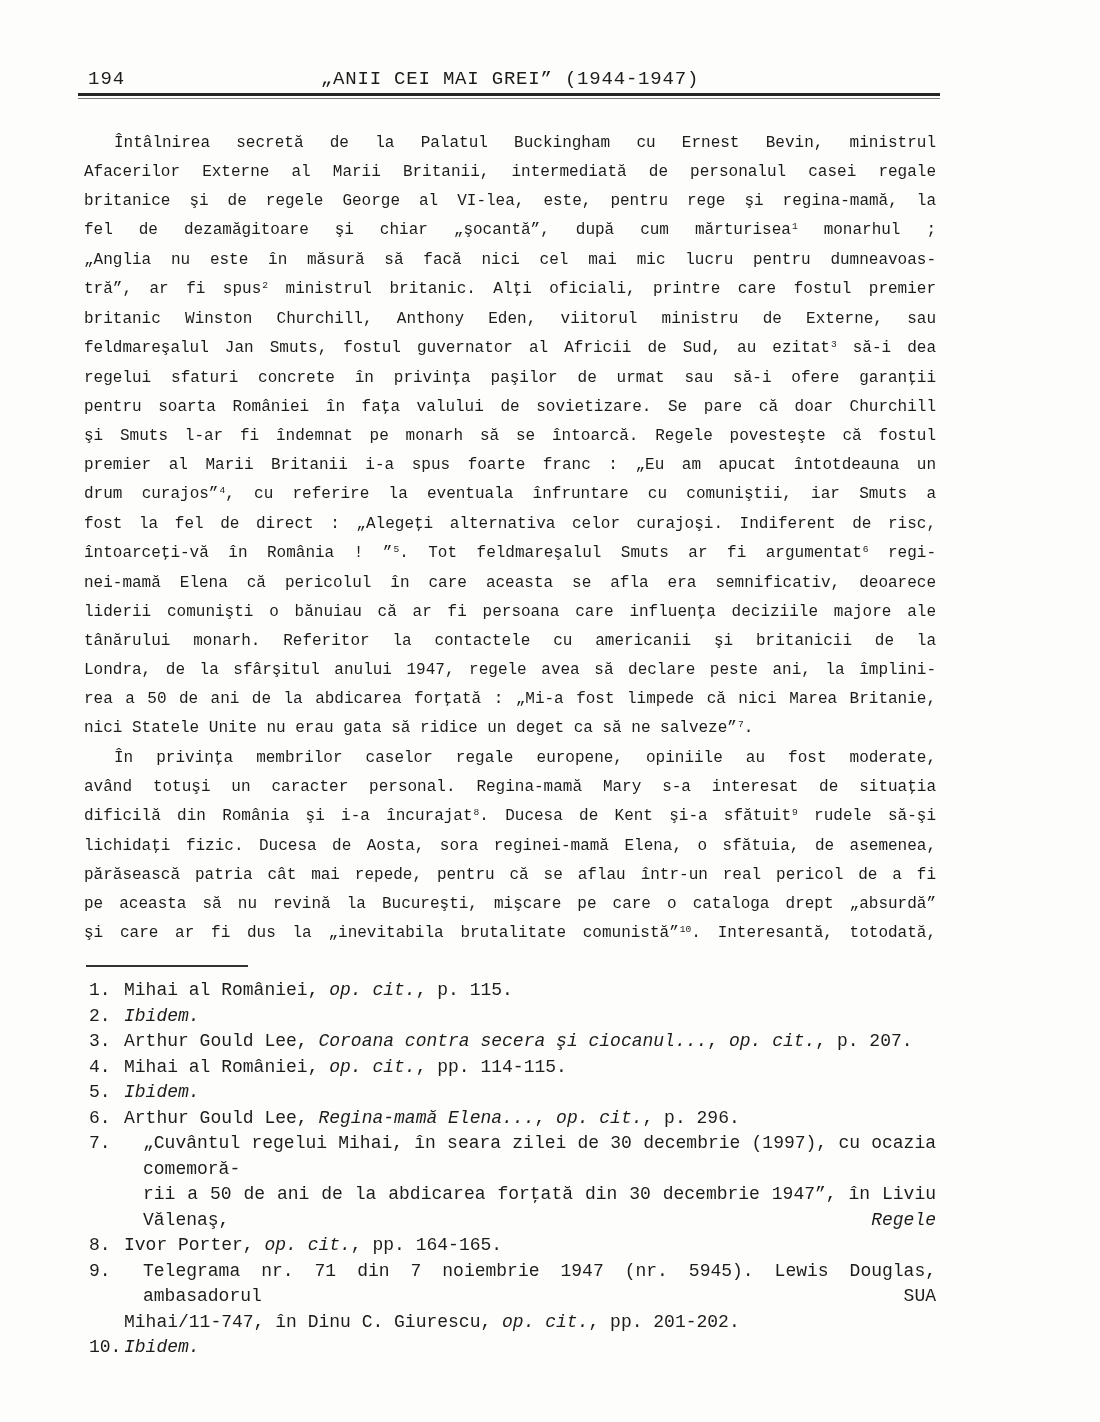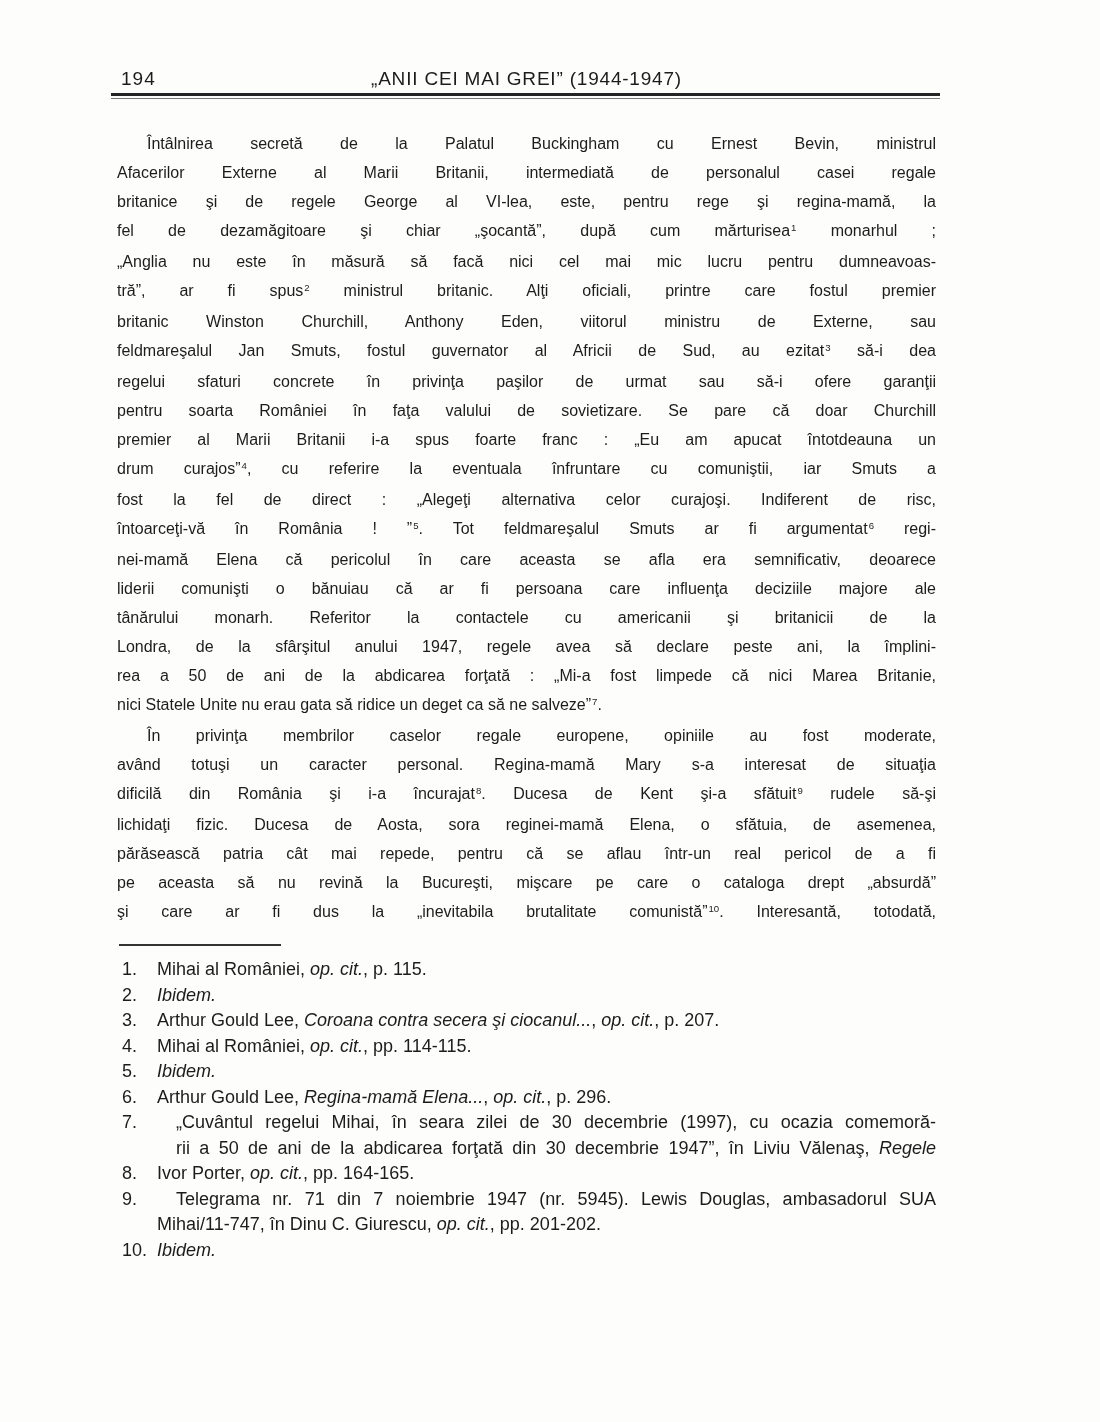--- a/index.html
+++ b/index.html
@@ -1,23 +1,23 @@
 <!DOCTYPE html>
 <html><head>
 <meta charset="utf-8">
 <style>
   html, body { margin: 0; padding: 0; background: #ffffff; }
   .page {
     position: relative;
     width: 1100px; height: 1422px;
     background: #fdfdfc;
     color: #1c1c1c;
-    font-family: Liberation Sans, sans-serif;
+    font-family: Liberation Mono, monospace;
     box-sizing: border-box;
-    padding: 64px 164px 0 117px;
+    padding: 64px 164px 0 84px;
     overflow: hidden;
   }
   .page-header { position: relative; height: 26px; font-size: 19px; }
   .page-number { position: absolute; left: 4px; bottom: 0; letter-spacing: 1px; }
   .running-title {
     position: absolute; left: 50%; transform: translateX(-50%); bottom: 0;
     letter-spacing: 0.8px; white-space: nowrap;
   }
   .header-rule {
     margin: 3px -4px 0 -6px;
@@ -52,20 +52,21 @@
         <div class="bline findent">Întâlnirea secretă de la Palatul Buckingham cu Ernest Bevin, ministrul</div>
         <div class="bline">Afacerilor Externe al Marii Britanii, intermediată de personalul casei regale</div>
         <div class="bline">britanice şi de regele George al VI-lea, este, pentru rege şi regina-mamă, la</div>
         <div class="bline">fel de dezamăgitoare şi chiar „şocantă”, după cum mărturisea<span class="sup">1</span> monarhul ;</div>
         <div class="bline">„Anglia nu este în măsură să facă nici cel mai mic lucru pentru dumneavoas-</div>
         <div class="bline">tră”, ar fi spus<span class="sup">2</span> ministrul britanic. Alţi oficiali, printre care fostul premier</div>
         <div class="bline">britanic Winston Churchill, Anthony Eden, viitorul ministru de Externe, sau</div>
         <div class="bline">feldmareşalul Jan Smuts, fostul guvernator al Africii de Sud, au ezitat<span class="sup">3</span> să-i dea</div>
         <div class="bline">regelui sfaturi concrete în privinţa paşilor de urmat sau să-i ofere garanţii</div>
         <div class="bline">pentru soarta României în faţa valului de sovietizare. Se pare că doar Churchill</div>
+        <div class="bline">şi Smuts l-ar fi îndemnat pe monarh să se întoarcă. Regele povesteşte că fostul</div>
         <div class="bline">premier al Marii Britanii i-a spus foarte franc : „Eu am apucat întotdeauna un</div>
         <div class="bline">drum curajos”<span class="sup">4</span>, cu referire la eventuala înfruntare cu comuniştii, iar Smuts a</div>
         <div class="bline">fost la fel de direct : „Alegeţi alternativa celor curajoşi. Indiferent de risc,</div>
         <div class="bline">întoarceţi-vă în România ! ”<span class="sup">5</span>. Tot feldmareşalul Smuts ar fi argumentat<span class="sup">6</span> regi-</div>
         <div class="bline">nei-mamă Elena că pericolul în care aceasta se afla era semnificativ, deoarece</div>
         <div class="bline">liderii comunişti o bănuiau că ar fi persoana care influenţa deciziile majore ale</div>
         <div class="bline">tânărului monarh. Referitor la contactele cu americanii şi britanicii de la</div>
         <div class="bline">Londra, de la sfârşitul anului 1947, regele avea să declare peste ani, la împlini-</div>
         <div class="bline">rea a 50 de ani de la abdicarea forţată : „Mi-a fost limpede că nici Marea Britanie,</div>
         <div class="bline plain">nici Statele Unite nu erau gata să ridice un deget ca să ne salveze”<span class="sup">7</span>.</div>

